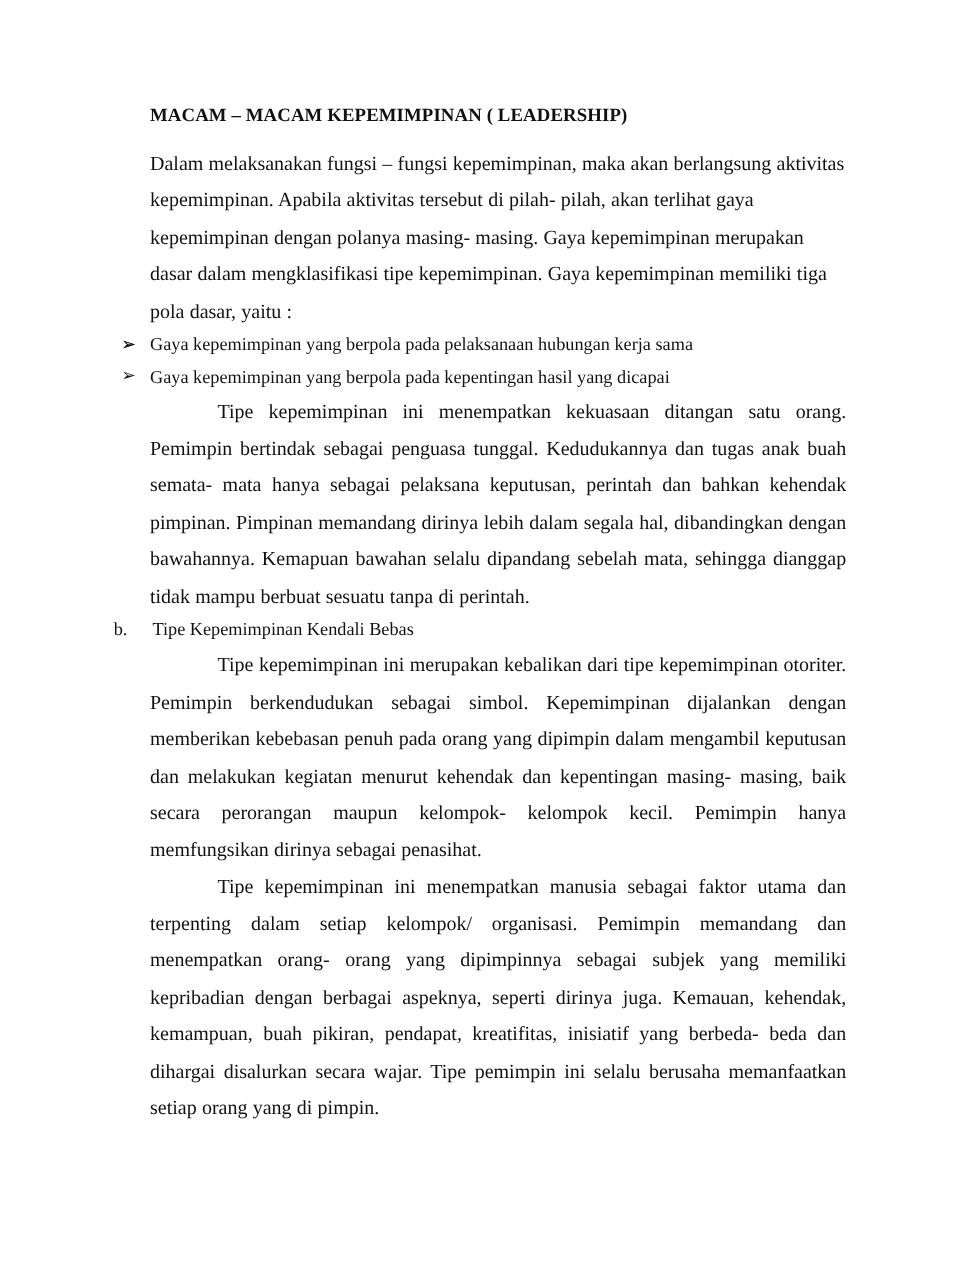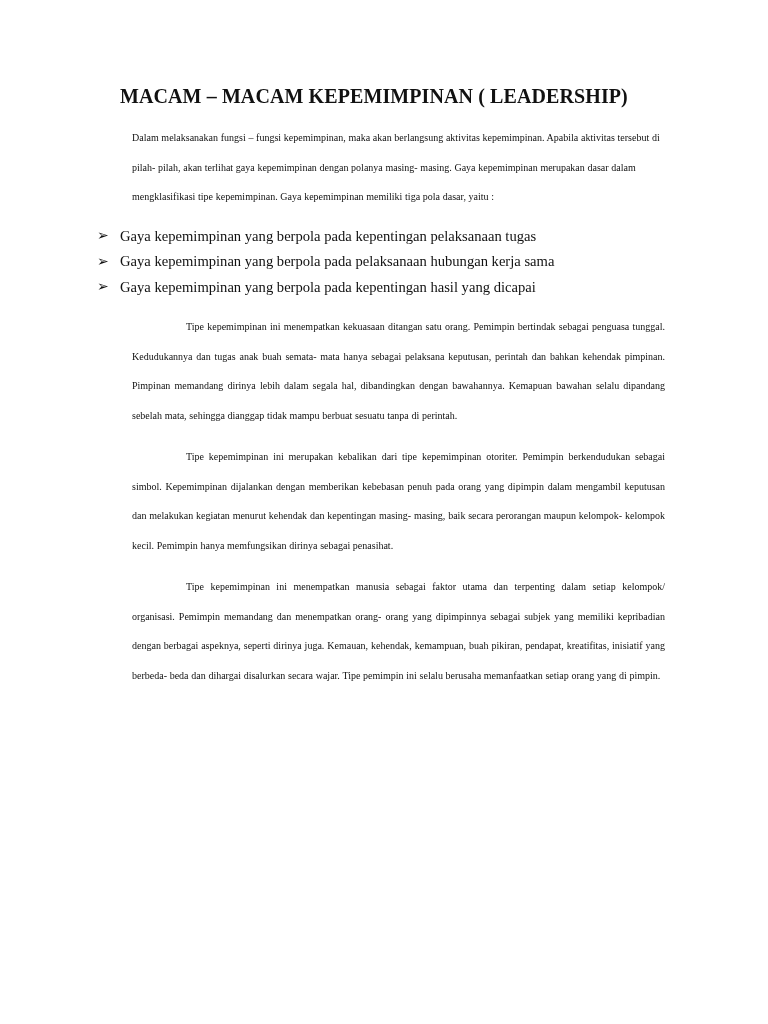--- a/index.html
+++ b/index.html
@@ -28,33 +28,33 @@
   }
 
   .content {
     position: absolute;
     left: 120px;
     top: 84px;
     width: 557px;
   }
 
   .doc-title {
-    font-size: 20px;
+    font-size: 15px;
     font-weight: bold;
     letter-spacing: 0.1px;
     line-height: 1.25;
     margin: 0 0 14px 0;
     text-align: left;
     white-space: nowrap;
   }
 
   .para {
-    font-size: 10px;
+    font-size: 16px;
     line-height: 29.5px;
-    margin: 12px;
+    margin: 0;
     text-align: left;
     word-spacing: 0.2px;
   }
 
   .para-justify {
     text-align: justify;
     text-justify: inter-word;
   }
 
   .para-indent::before {
@@ -108,33 +108,35 @@
 <div class="page">
   <div class="content">
 
     <h1 class="doc-title">MACAM – MACAM KEPEMIMPINAN ( LEADERSHIP)</h1>
 
     <p class="para">Dalam melaksanakan fungsi – fungsi kepemimpinan, maka akan berlangsung aktivitas kepemimpinan. Apabila aktivitas tersebut di pilah- pilah, akan terlihat gaya kepemimpinan dengan polanya masing- masing. Gaya kepemimpinan merupakan dasar dalam mengklasifikasi tipe kepemimpinan. Gaya kepemimpinan memiliki tiga pola dasar, yaitu :</p>
 
     <ul class="arrow-list">
       <li>
         <span class="arrow-bullet">➢</span>
-        <span>Gaya kepemimpinan yang berpola pada kepentingan pelaksanaan tugas</span>
       </li>
       <li>
         <span class="arrow-bullet">➢</span>
         <span>Gaya kepemimpinan yang berpola pada pelaksanaan  hubungan kerja sama</span>
       </li>
       <li>
         <span class="arrow-bullet">➢</span>
         <span>Gaya kepemimpinan yang berpola pada kepentingan hasil yang dicapai</span>
       </li>
     </ul>
 
 
     <p class="para para-justify para-indent">Tipe kepemimpinan ini menempatkan kekuasaan ditangan satu orang. Pemimpin bertindak sebagai penguasa tunggal. Kedudukannya dan tugas anak buah semata- mata hanya sebagai pelaksana keputusan, perintah dan bahkan kehendak pimpinan. Pimpinan memandang dirinya lebih dalam segala hal, dibandingkan dengan bawahannya. Kemapuan bawahan selalu dipandang sebelah mata, sehingga dianggap tidak mampu berbuat sesuatu tanpa di perintah.</p>
 
+    <div class="lettered-item">
+      <span class="letter-marker">b.</span><span>Tipe Kepemimpinan Kendali Bebas</span>
+    </div>
     <p class="para para-justify para-indent">Tipe kepemimpinan ini merupakan kebalikan dari tipe kepemimpinan otoriter. Pemimpin berkendudukan sebagai simbol. Kepemimpinan dijalankan dengan memberikan kebebasan penuh pada orang yang dipimpin dalam mengambil keputusan dan melakukan kegiatan menurut kehendak dan kepentingan masing- masing, baik secara perorangan maupun kelompok- kelompok kecil. Pemimpin hanya memfungsikan dirinya sebagai penasihat.</p>
 
     <p class="para para-justify para-indent">Tipe kepemimpinan ini menempatkan manusia sebagai faktor utama dan terpenting dalam setiap kelompok/ organisasi. Pemimpin memandang dan menempatkan orang- orang yang dipimpinnya sebagai subjek yang memiliki kepribadian dengan berbagai aspeknya, seperti dirinya juga. Kemauan, kehendak, kemampuan, buah pikiran, pendapat, kreatifitas, inisiatif yang berbeda- beda dan dihargai disalurkan secara wajar. Tipe pemimpin ini selalu berusaha memanfaatkan setiap orang yang di pimpin.</p>
 
   </div>
 </div>
 
 </body></html>

